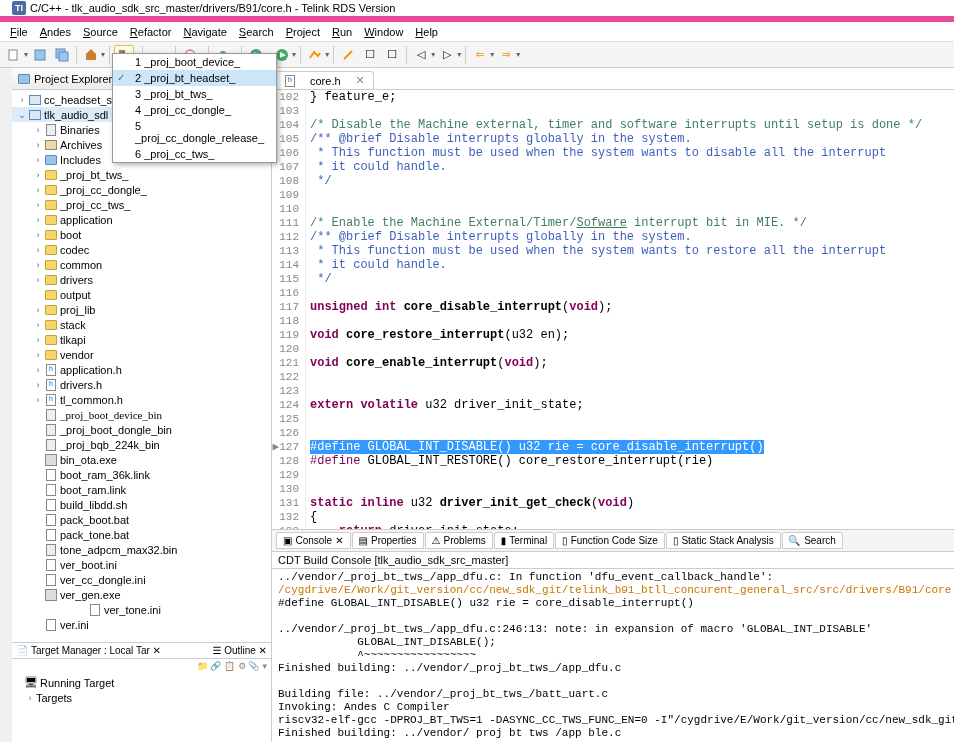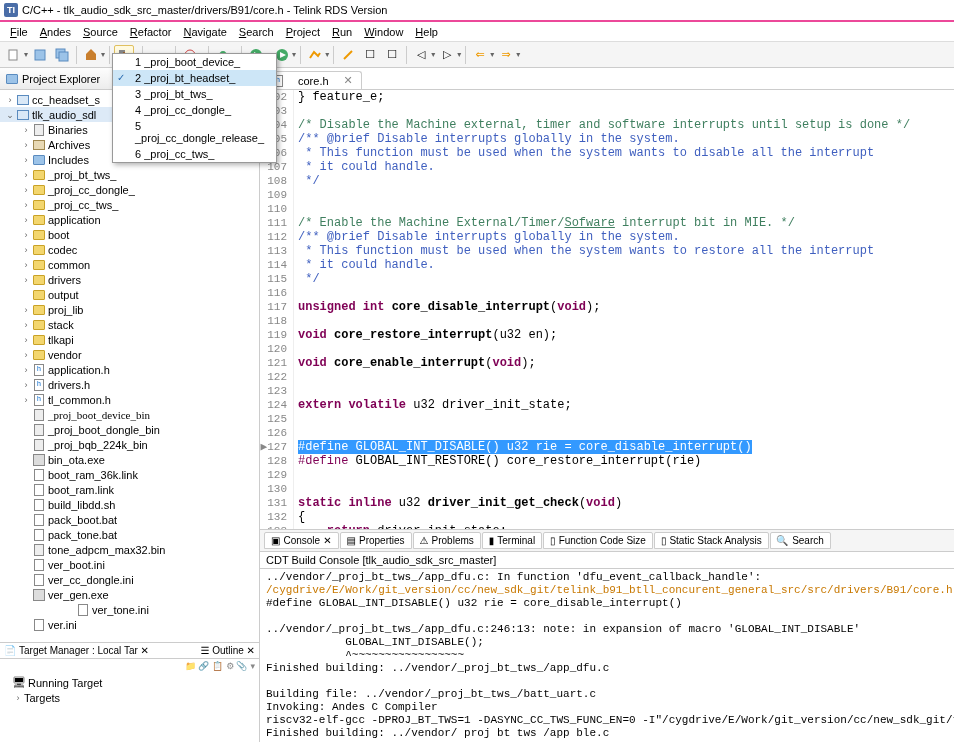--- a/index.html
+++ b/index.html
@@ -1,26 +1,26 @@
 <!DOCTYPE html>
 <html><head>
 <meta charset="utf-8">
 <style>
 * { margin: 0; padding: 0; box-sizing: border-box; }
 body { font-family: "Segoe UI", Tahoma, sans-serif; font-size: 11px; background: #f0f0f0; color: #000; width: 954px; height: 742px; overflow: hidden; }
-.titlebar { background: #fff; height: 22px; display: flex; align-items: center; padding: 0 4px; border-bottom: 2px solid #ec4899; }
+.titlebar { background: #fff; height: 22px; display: flex; align-items: center; padding: 0 12px; border-bottom: 6px solid #ec4899; }
 .titlebar-icon { width: 14px; height: 14px; background: #4a6da7; color: #fff; display: inline-flex; align-items: center; justify-content: center; font-size: 9px; font-weight: bold; border-radius: 2px; margin-right: 4px; }
 .menubar { background: #fff; height: 20px; display: flex; align-items: center; padding: 0 4px; border-bottom: 1px solid #ddd; }
 .menubar span { padding: 2px 6px; cursor: default; }
 .menubar span:first-letter { text-decoration: underline; }
 .toolbar { background: #f5f5f5; height: 26px; display: flex; align-items: center; padding: 0 4px; border-bottom: 1px solid #ccc; gap: 2px; }
 .tbtn { width: 20px; height: 20px; display: inline-flex; align-items: center; justify-content: center; border-radius: 2px; }
 .sep { width: 1px; height: 18px; background: #ccc; margin: 0 2px; }
 .dd { font-size: 8px; color: #666; margin-left: -2px; }
-.workspace { display: flex; height: calc(100% - 68px); }
+.workspace { display: flex; height: calc(100% - 68px); padding-left: 12px; }
 .left-col { width: 260px; display: flex; flex-direction: column; border-right: 1px solid #ccc; background: #fff; }
 .view-header { background: linear-gradient(#fdfdfd,#ececec); border-bottom: 1px solid #ccc; padding: 3px 6px; display: flex; align-items: center; justify-content: space-between; height: 22px; }
 .view-title { display: flex; align-items: center; gap: 4px; }
 .project-tree { flex: 1; overflow: auto; padding: 2px 0; position: relative; }
 .tree-item { display: flex; align-items: center; padding: 0px 4px; white-space: nowrap; height: 15px; }
 .tree-item .tw { width: 12px; text-align: center; color: #666; font-size: 9px; }
 .tree-item .ic { width: 14px; height: 14px; display: inline-flex; align-items: center; justify-content: center; margin-right: 2px; flex-shrink: 0; }
 .tree-item.boldsel { background: #ddeaf7; }
 .folder-ic { width: 12px; height: 10px; background: #f3d66e; border: 1px solid #c9a227; border-radius: 1px; }
 .folder-ic-blue { width: 12px; height: 10px; background: #9cc3e8; border: 1px solid #5a8bbf; border-radius: 1px; }

